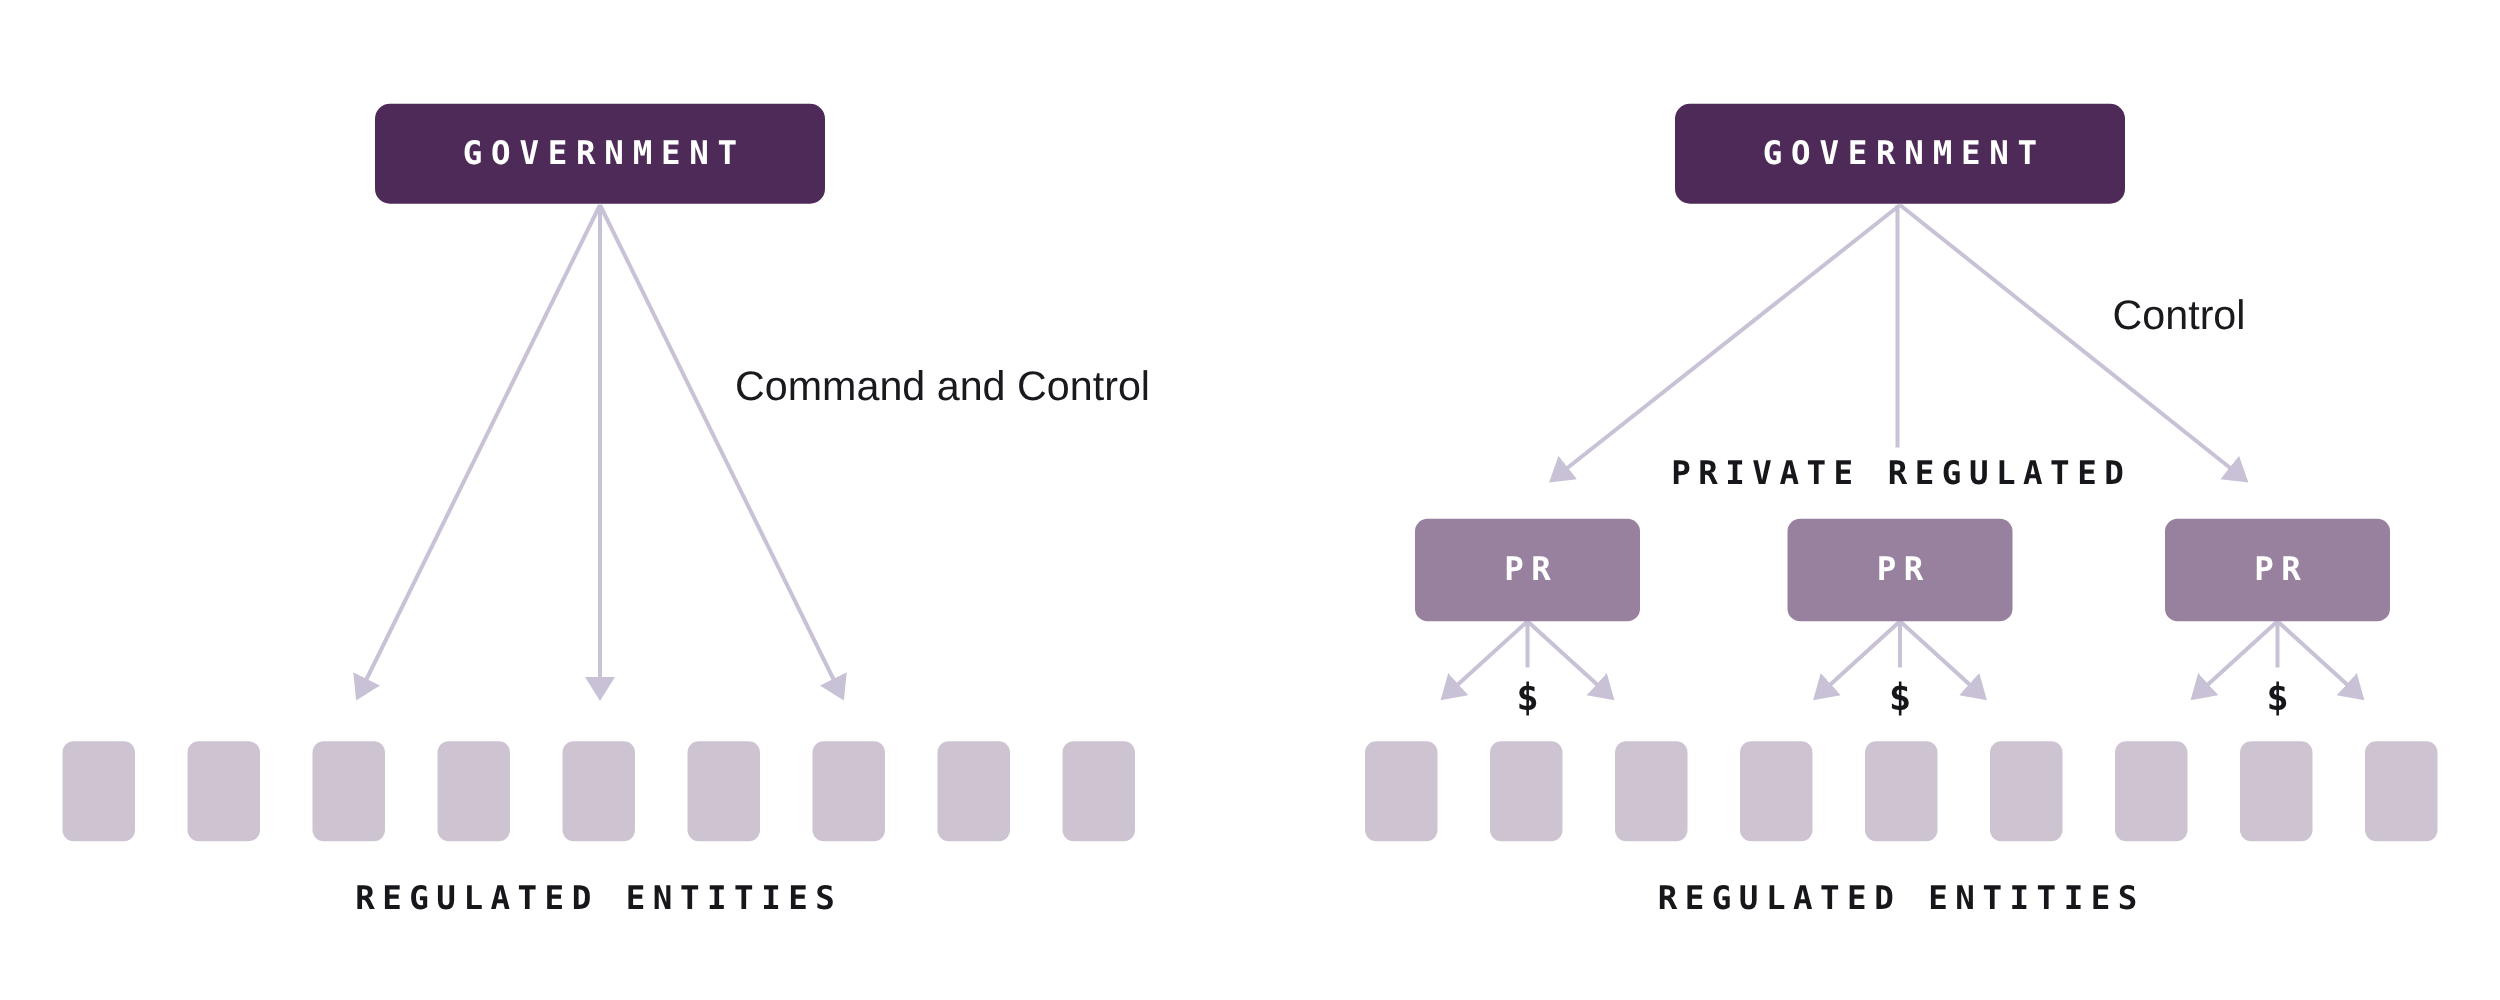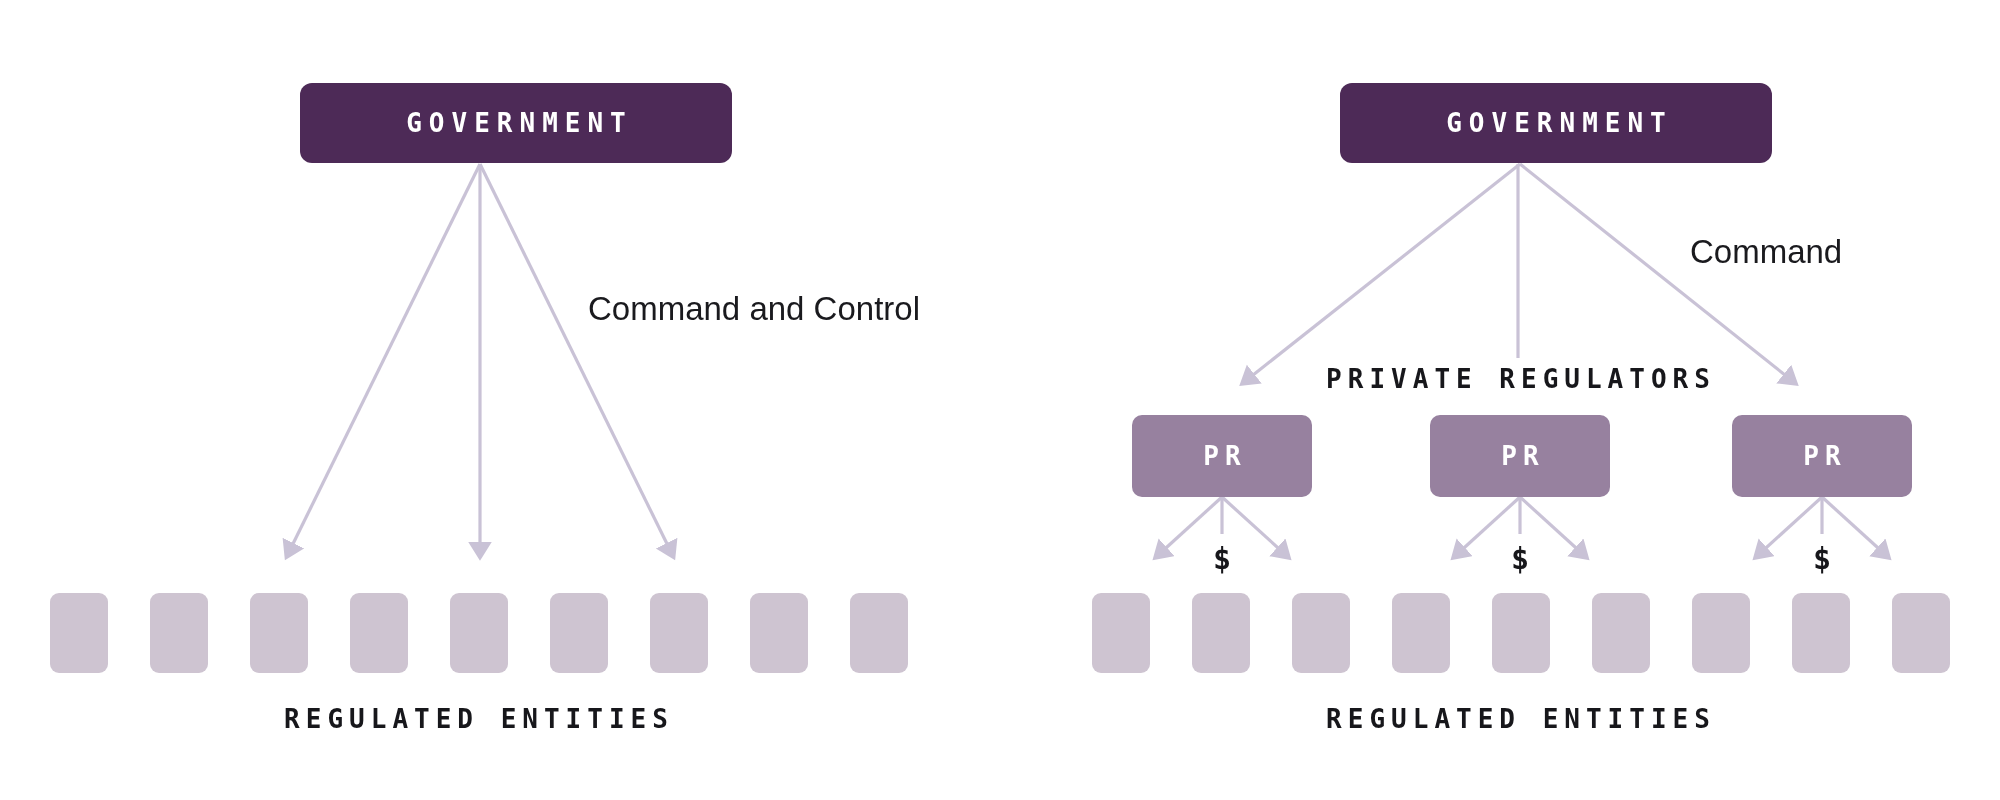--- a/index.html
+++ b/index.html
@@ -5,21 +5,21 @@
   html,body{margin:0;padding:0;background:#ffffff;}
   .canvas{
     position:relative;width:2000px;height:800px;background:#ffffff;overflow:hidden;
     font-family:"Liberation Sans", sans-serif;
   }
   svg.arrows{position:absolute;left:0;top:0;width:2000px;height:800px;}
   svg.arrows line{stroke:var(--arrow,#c9c2d6);stroke-width:3.2;fill:none;}
   svg.arrows .head{fill:var(--arrow,#c9c2d6);}
 
   .gov-box{
-    position:absolute;top:83px;width:432px;height:80px;border-radius:12px;
+    position:absolute;top:83px;width:360px;height:80px;border-radius:12px;
     background:var(--government-box,#4d2a57);
     display:flex;align-items:center;justify-content:center;
   }
   .gov-box span{
     font-family:"DejaVu Sans Mono", monospace;font-weight:bold;font-size:26px;
     letter-spacing:7px;color:var(--government-text,#ffffff);text-indent:7px;
   }
   .annot{
     position:absolute;font-size:33px;color:var(--body-text,#1a1a1e);white-space:nowrap;
   }
@@ -107,22 +107,22 @@
         <div class="entity"></div>
         <div class="entity"></div>
       </div>
     <div class="caps-label" style="left:50px;top:704px;">REGULATED ENTITIES</div>
   </section>
 
   <section>
     <div class="gov-box" style="left:1340px;">
       <span>GOVERNMENT</span>
     </div>
-    <div class="annot" style="left:1690px;top:233px;">Command</div>
-    <div class="caps-label" style="left:1092px;top:364px;">PRIVATE REGULATORS</div>
+    <div class="annot" style="left:1690px;top:233px;">Control</div>
+    <div class="caps-label" style="left:1092px;top:364px;">PRIVATE REGULATED</div>
 
     <div class="pr-box" style="left:1132px;">
       <span>PR</span>
     </div>
     <div class="pr-box" style="left:1430px;">
       <span>PR</span>
     </div>
     <div class="pr-box" style="left:1732px;">
       <span>PR</span>
     </div>

